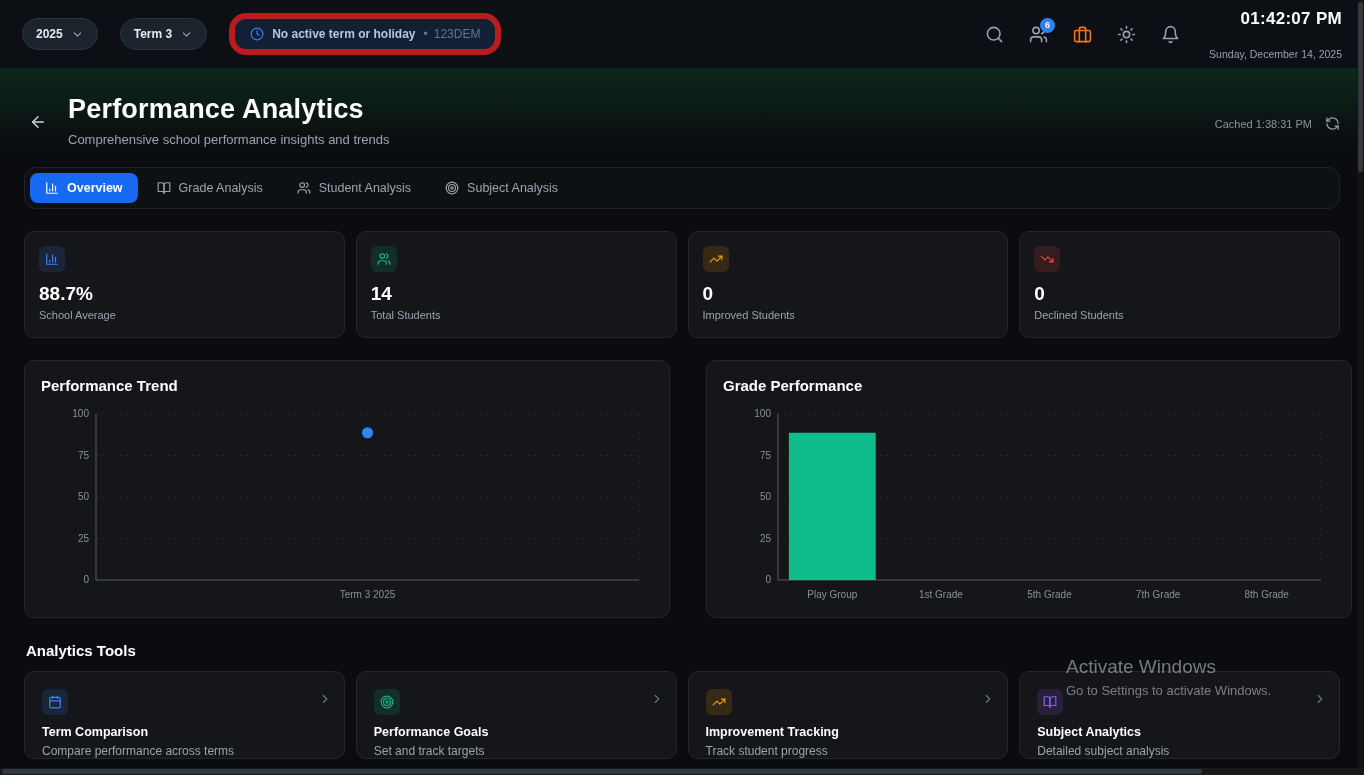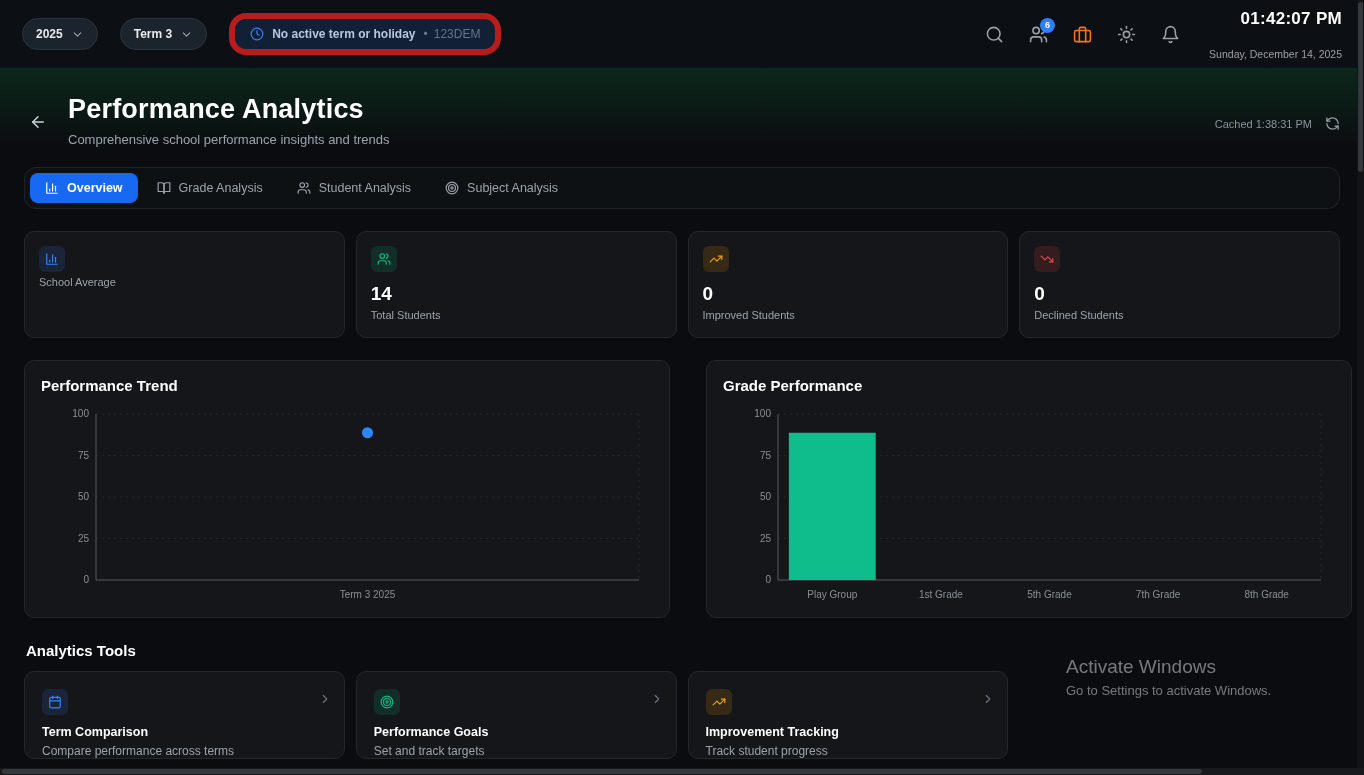--- a/index.html
+++ b/index.html
@@ -227,20 +227,21 @@
   <div class="stats">
     <div class="stat-card">
       <div class="tile blue">
         <svg class="ic" viewBox="0 0 24 24">
             <path d="M3 3v18h18"></path>
             <path d="M18 17V9"></path>
             <path d="M13 17V5"></path>
             <path d="M8 17v-3"></path>
           </svg>
       </div>
+      <div class="stat-value">88.7%</div>
       <div class="stat-label">School Average</div>
     </div>
     <div class="stat-card">
       <div class="tile green">
         <svg class="ic" viewBox="0 0 24 24">
             <path d="M16 21v-2a4 4 0 0 0-4-4H6a4 4 0 0 0-4 4v2"></path>
             <circle cx="9" cy="7" r="4"></circle>
             <path d="M22 21v-2a4 4 0 0 0-3-3.87"></path>
             <path d="M16 3.13a4 4 0 0 1 0 7.75"></path>
           </svg>
@@ -358,20 +359,35 @@
           </svg>
       </div>
       <span class="tool-chevron">
         <svg class="ic" viewBox="0 0 24 24">
             <polyline points="9 18 15 12 9 6"></polyline>
           </svg>
       </span>
       <div class="tool-title">Improvement Tracking</div>
       <div class="tool-desc">Track student progress</div>
     </div>
+    <div class="tool-card">
+      <div class="tile purple">
+        <svg class="ic" viewBox="0 0 24 24">
+            <path d="M2 3h6a4 4 0 0 1 4 4v14a3 3 0 0 0-3-3H2z"></path>
+            <path d="M22 3h-6a4 4 0 0 0-4 4v14a3 3 0 0 1 3-3h7z"></path>
+          </svg>
+      </div>
+      <span class="tool-chevron">
+        <svg class="ic" viewBox="0 0 24 24">
+            <polyline points="9 18 15 12 9 6"></polyline>
+          </svg>
+      </span>
+      <div class="tool-title">Subject Analytics</div>
+      <div class="tool-desc">Detailed subject analysis</div>
+    </div>
   </div>
 
   <div class="watermark">
     <div class="wm-title">Activate Windows</div>
     <div class="wm-sub">Go to Settings to activate Windows.</div>
   </div>
 
   <div class="vscroll">
       <div class="thumb"></div>
     </div>

